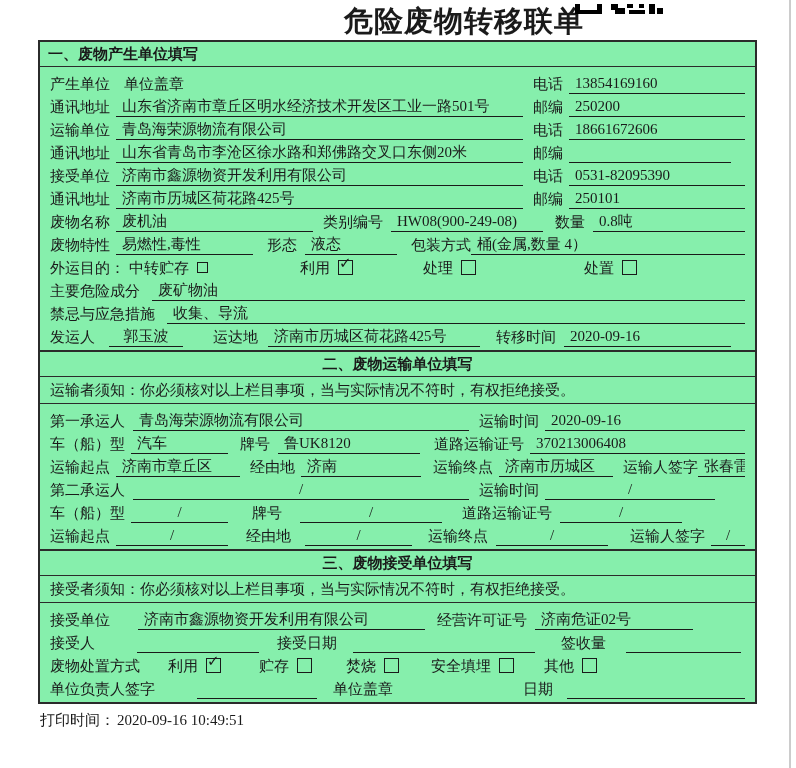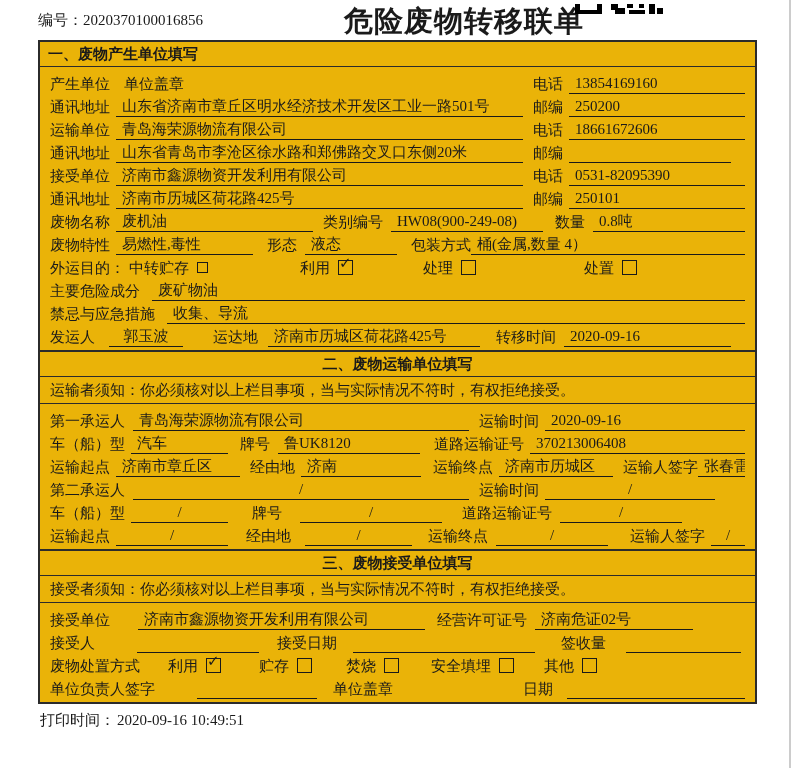--- a/index.html
+++ b/index.html
@@ -9,21 +9,21 @@
     position:relative;
   }
   .scan-edge{position:absolute;left:789px;top:0;width:2px;height:768px;background:#cccccc;}
   .topbar{position:relative;height:36px;}
   .serial{position:absolute;left:38px;top:11px;font-size:15px;white-space:nowrap;}
   .title{
     position:absolute;left:344px;top:2px;font-size:29px;font-weight:bold;
     font-family:"Liberation Sans","DejaVu Sans",sans-serif;letter-spacing:1px;white-space:nowrap;
   }
   .qr{position:absolute;left:575px;top:0;}
-  .form{margin:4px 39px 0 38px;border:2px solid #2b2b2b;background:#eab308;}
+  .form{margin:4px 39px 0 38px;border:2px solid #2b2b2b;background:#86efac;}
   .sec-h{
     font-family:"Liberation Sans","DejaVu Sans",sans-serif;font-weight:bold;font-size:15px;
     padding:3px 8px 2px 8px;border-bottom:1.5px solid #2b2b2b;
   }
   .sec-h.bt{border-top:2px solid #2b2b2b;text-align:center;}
   .notice{font-size:15px;padding:4px 10px 3px 10px;border-bottom:1.5px solid #2b2b2b;}
   .sec-body{padding:4px 0 3px 0;}
   .row{display:flex;align-items:flex-end;height:23px;padding:0 10px;font-size:15px;}
   .lbl{white-space:nowrap;flex:0 0 auto;line-height:19px;}
   .val{
@@ -45,21 +45,20 @@
   .opt[data-state="true"] .tick{display:block;}
   .footer{padding:7px 0 0 40px;font-size:15px;}
   .footer span{margin-right:2px;}
 </style>
 </head>
 <body>
 
 <div class="scan-edge"></div>
 
 <div class="topbar">
-  <div class="serial"><span>编号：</span><span>2020370100016856</span></div>
   <div class="title">危险废物转移联单</div>
   <div class="qr">
     <svg width="88" height="10" viewBox="0 0 88 10" xmlns="http://www.w3.org/2000/svg">
       <rect x="0" y="0" width="5" height="10" fill="#000"></rect>
       <rect x="22" y="0" width="5" height="10" fill="#000"></rect>
       <rect x="0" y="6" width="27" height="4" fill="#000"></rect>
       <rect x="36" y="0" width="7" height="6" fill="#000"></rect>
       <rect x="40" y="4" width="10" height="6" fill="#000"></rect>
       <rect x="52" y="0" width="6" height="4" fill="#000"></rect>
       <rect x="54" y="6" width="16" height="4" fill="#000"></rect>

